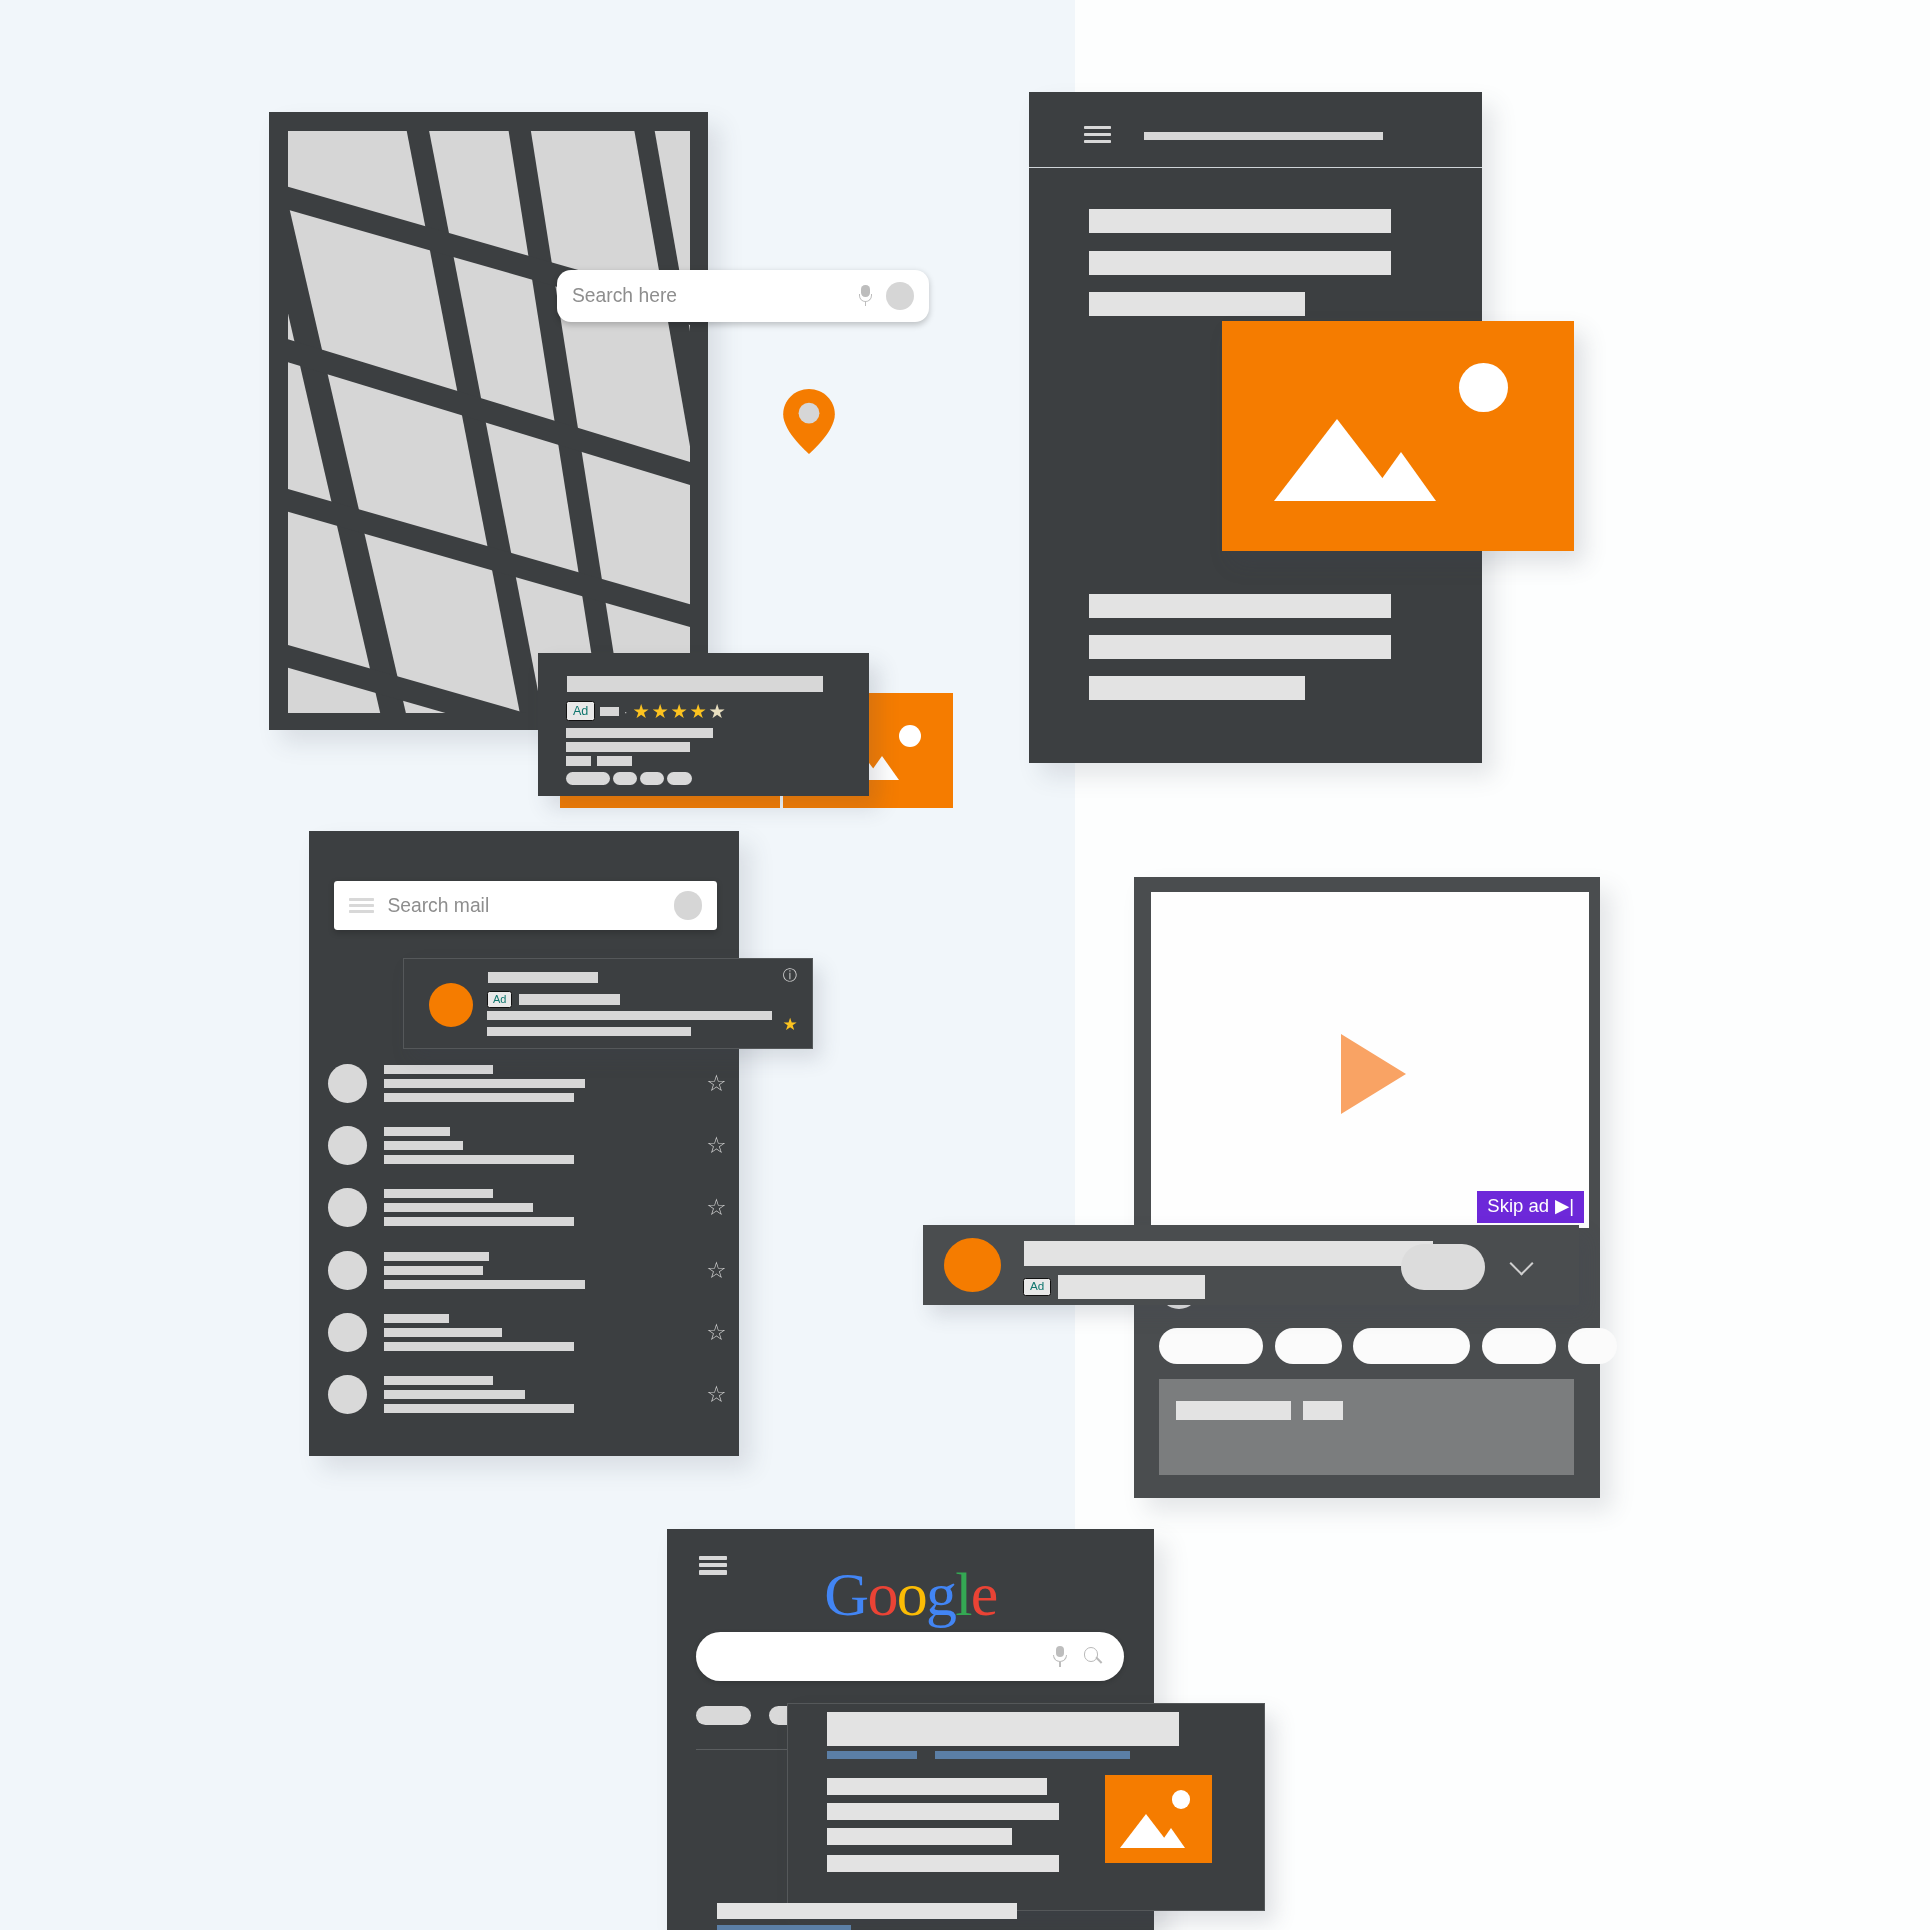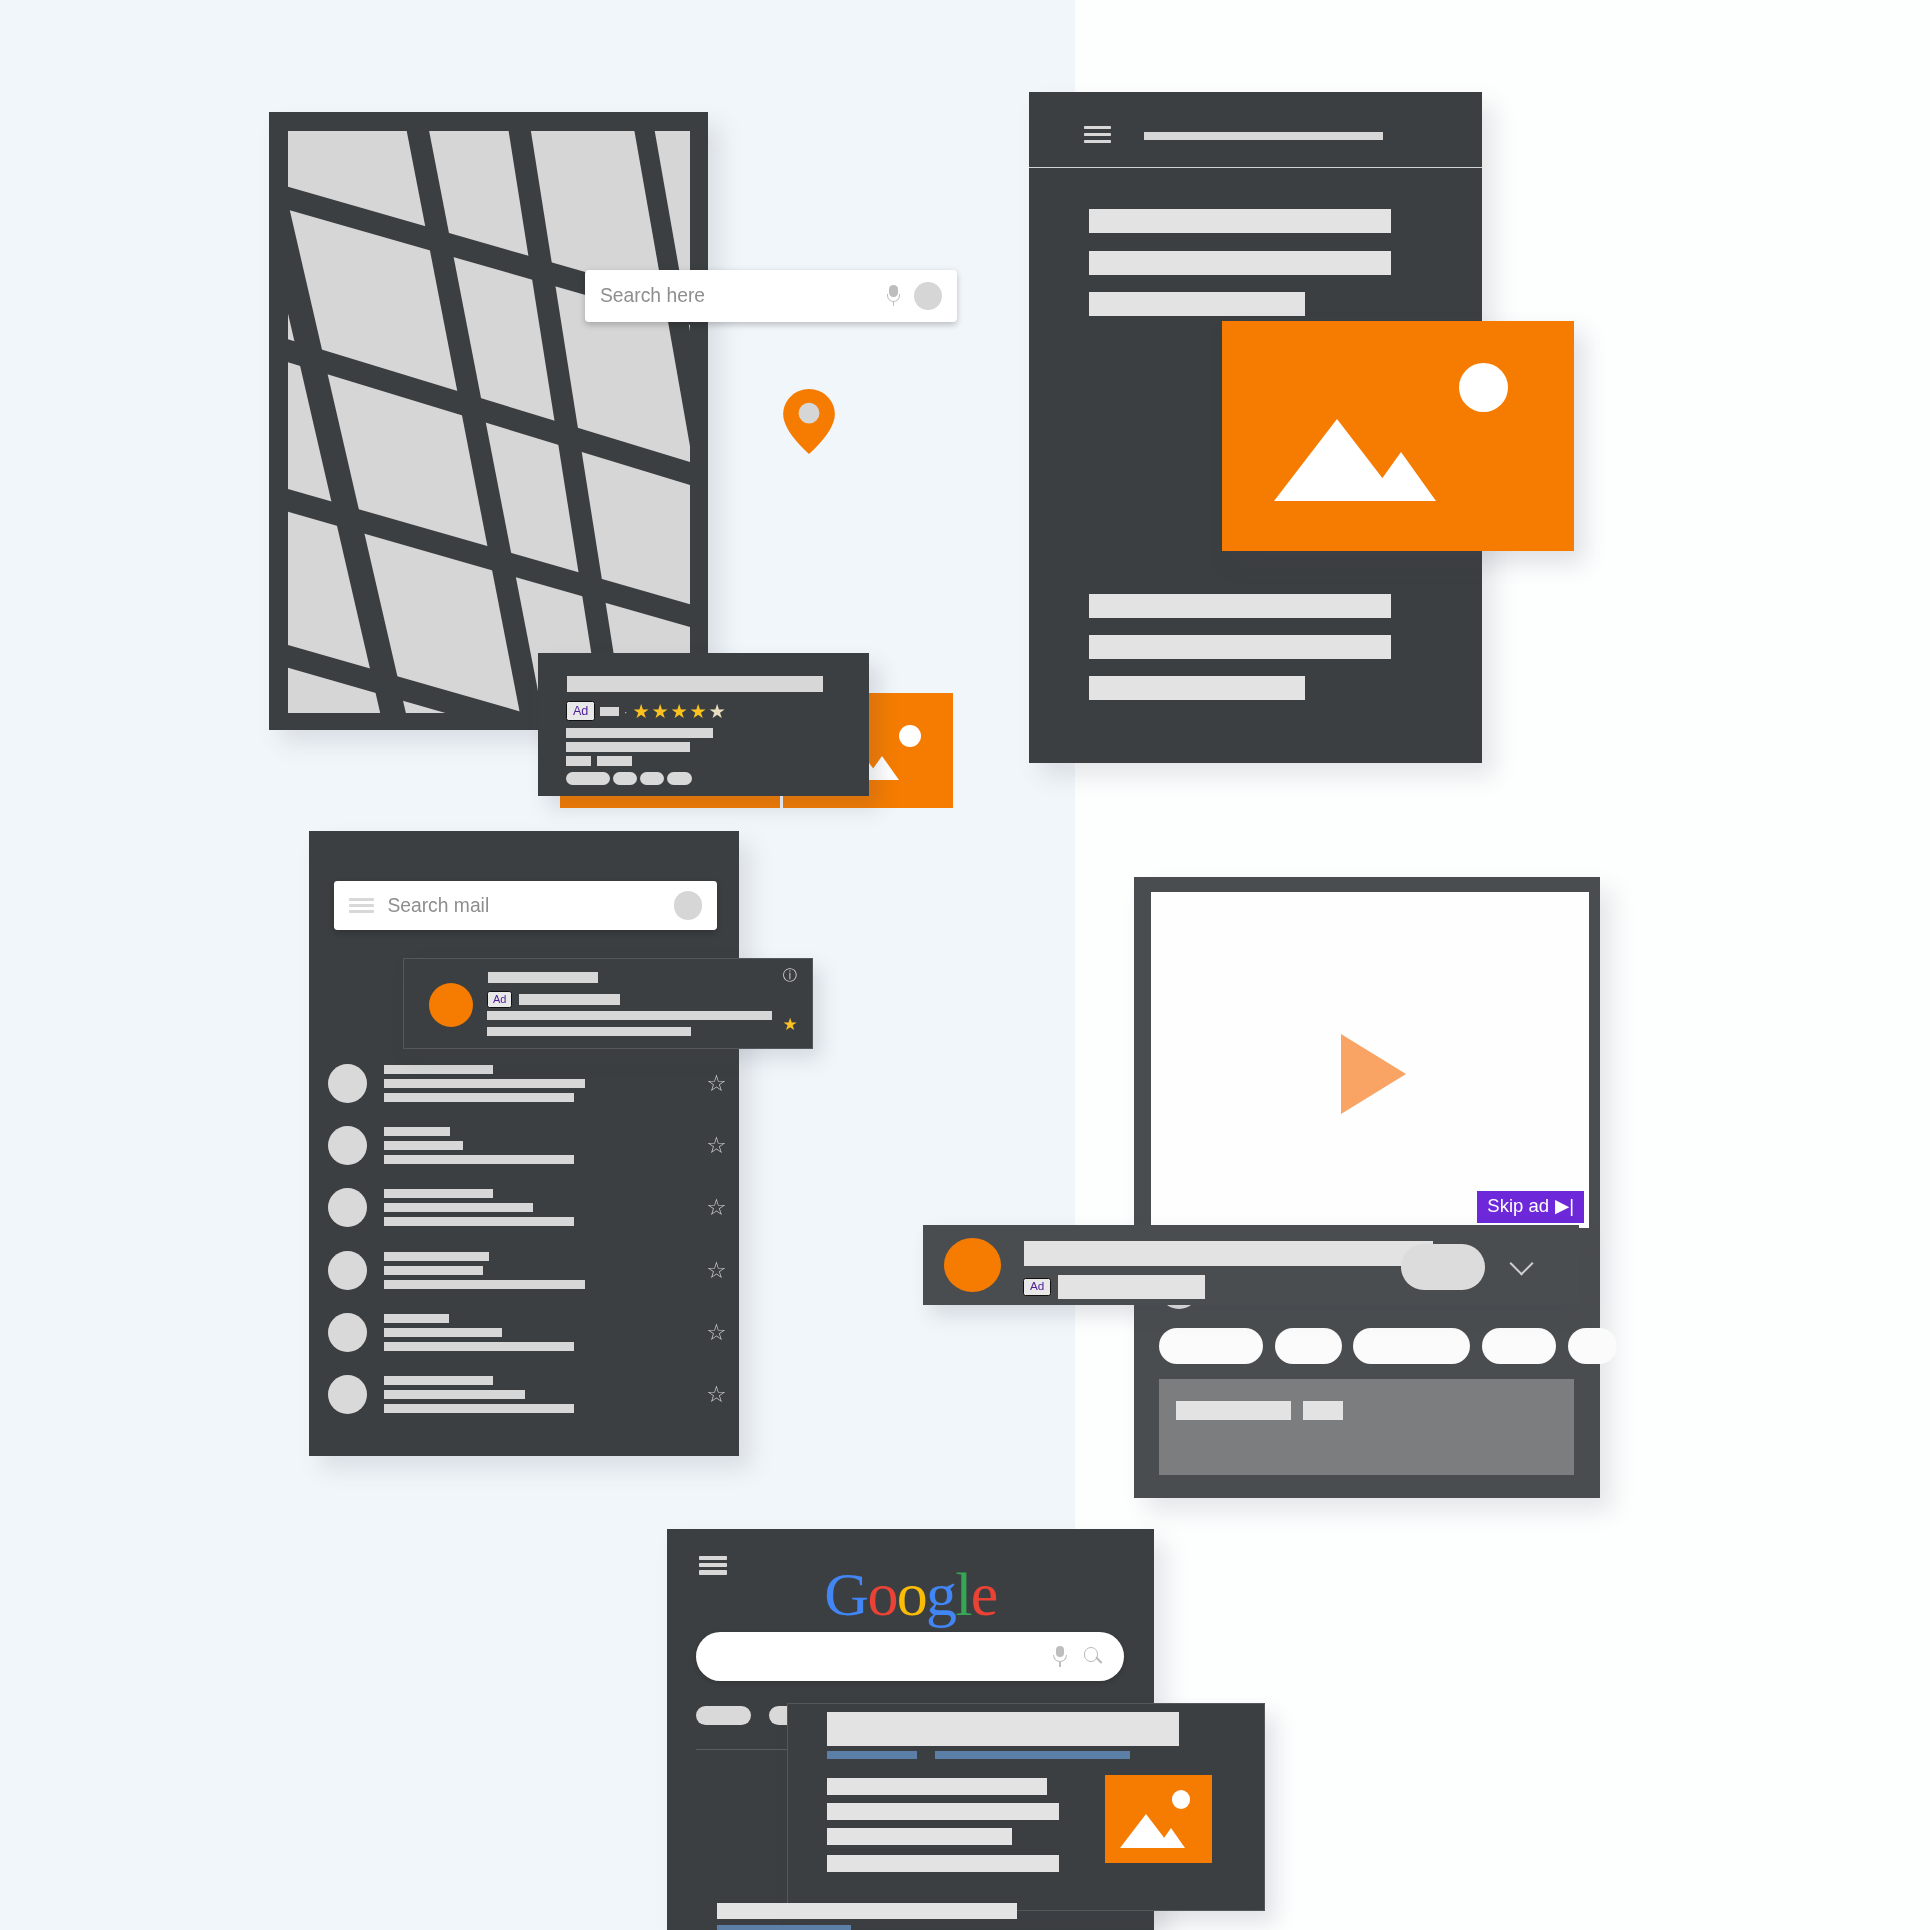--- a/index.html
+++ b/index.html
@@ -26,43 +26,43 @@
 
   
   .panel { position: absolute; background: #3c3f41; box-shadow: 11.7px 13.4px 22px rgba(60,70,85,.13); }
 
   
   #map-panel { left: 269px; top: 112px; width: 439px; height: 618px; background: #3c3f41; }
   #map-surface { position: absolute; left: 18.5px; top: 18.5px; width: 402px; height: 582px; background: #d6d6d6; overflow: hidden; }
   .road { position: absolute; background: #3c3f41; }
   #map-pin { position: absolute; left: 514px; top: 277px; width: 52px; height: 65px; }
   #map-search {
-    position: absolute; left: 316px; top: 158px; width: 372px; height: 52px;
-    background: #fff; border-radius: 4px; box-shadow: 0 2.5px 6.7px rgba(0,0,0,.22);
+    position: absolute; left: 288px; top: 158px; width: 372px; height: 52px;
+    background: #fff; border-radius: 14px; box-shadow: 0 2.5px 6.7px rgba(0,0,0,.22);
     display: flex; align-items: center; padding: 0 15px;
   }
   #map-search .ph { color: #8e8e8e; font-size: 19.3px; flex: 1; }
   .mic { width: 13.4px; height: 22px; position: relative; }
   .mic .cap { position: absolute; left: 2.5px; top: 0; width: 8.4px; height: 11.7px; border-radius: 4.2px; background: #bdbdbd; }
   .mic .arc { position: absolute; left: 0; top: 9.2px; width: 13.4px; height: 7.6px; border: 1.7px solid #bdbdbd; border-top: none; border-radius: 0 0 7.6px 7.6px; }
   .mic .stem { position: absolute; left: 5.9px; top: 16px; width: 1.7px; height: 5px; background: #bdbdbd; }
   .avatar-gray { width: 28.5px; height: 28.5px; border-radius: 50%; background: #d6d6d6; margin-left: 13.4px; }
 
   .orange-img { background: #f57c00; position: relative; overflow: hidden; }
   .orange-img .mtn-big, .orange-img .mtn-small { position: absolute; width: 0; height: 0; border-style: solid; border-color: transparent transparent #fff transparent; }
   .orange-img .sun { position: absolute; border-radius: 50%; background: #fff; }
 
   #map-ad-a { position: absolute; left: 291px; top: 581px; width: 220px; height: 115px; }
   #map-ad-b { position: absolute; left: 514px; top: 581px; width: 170px; height: 115px; }
 
   
   #map-ad-card { position: absolute; left: 538px; top: 653px; width: 331px; height: 143px; background: #3c3f41; box-shadow: 10px 11.7px 20px rgba(60,70,85,.16); }
   .ad-badge {
     display: inline-flex; align-items: center; justify-content: center;
-    border: 1.7px solid #111; background: #e8e8e8; color: #4c1d95;
+    border: 1.7px solid #111; background: #e8e8e8; color: #0f766e;
     font-size: 12.6px; line-height: 1; padding: 2.5px 5.9px 3.4px; border-radius: 2.5px;
   }
   .stars { display: flex; gap: 1.7px; align-items: center; }
   .star { color: #fcc320; font-size: 19.3px; line-height: 1; }
   .star.dim { color: #e8dfc0; }
 
   
   #display-panel { left: 1029px; top: 92px; width: 453px; height: 671px; }
   #display-topbar { position: absolute; left: 0; top: 0; width: 100%; height: 76px; border-bottom: 1.7px solid #cfd4d8; }
   .hamburger { display: flex; flex-direction: column; justify-content: space-between; }

